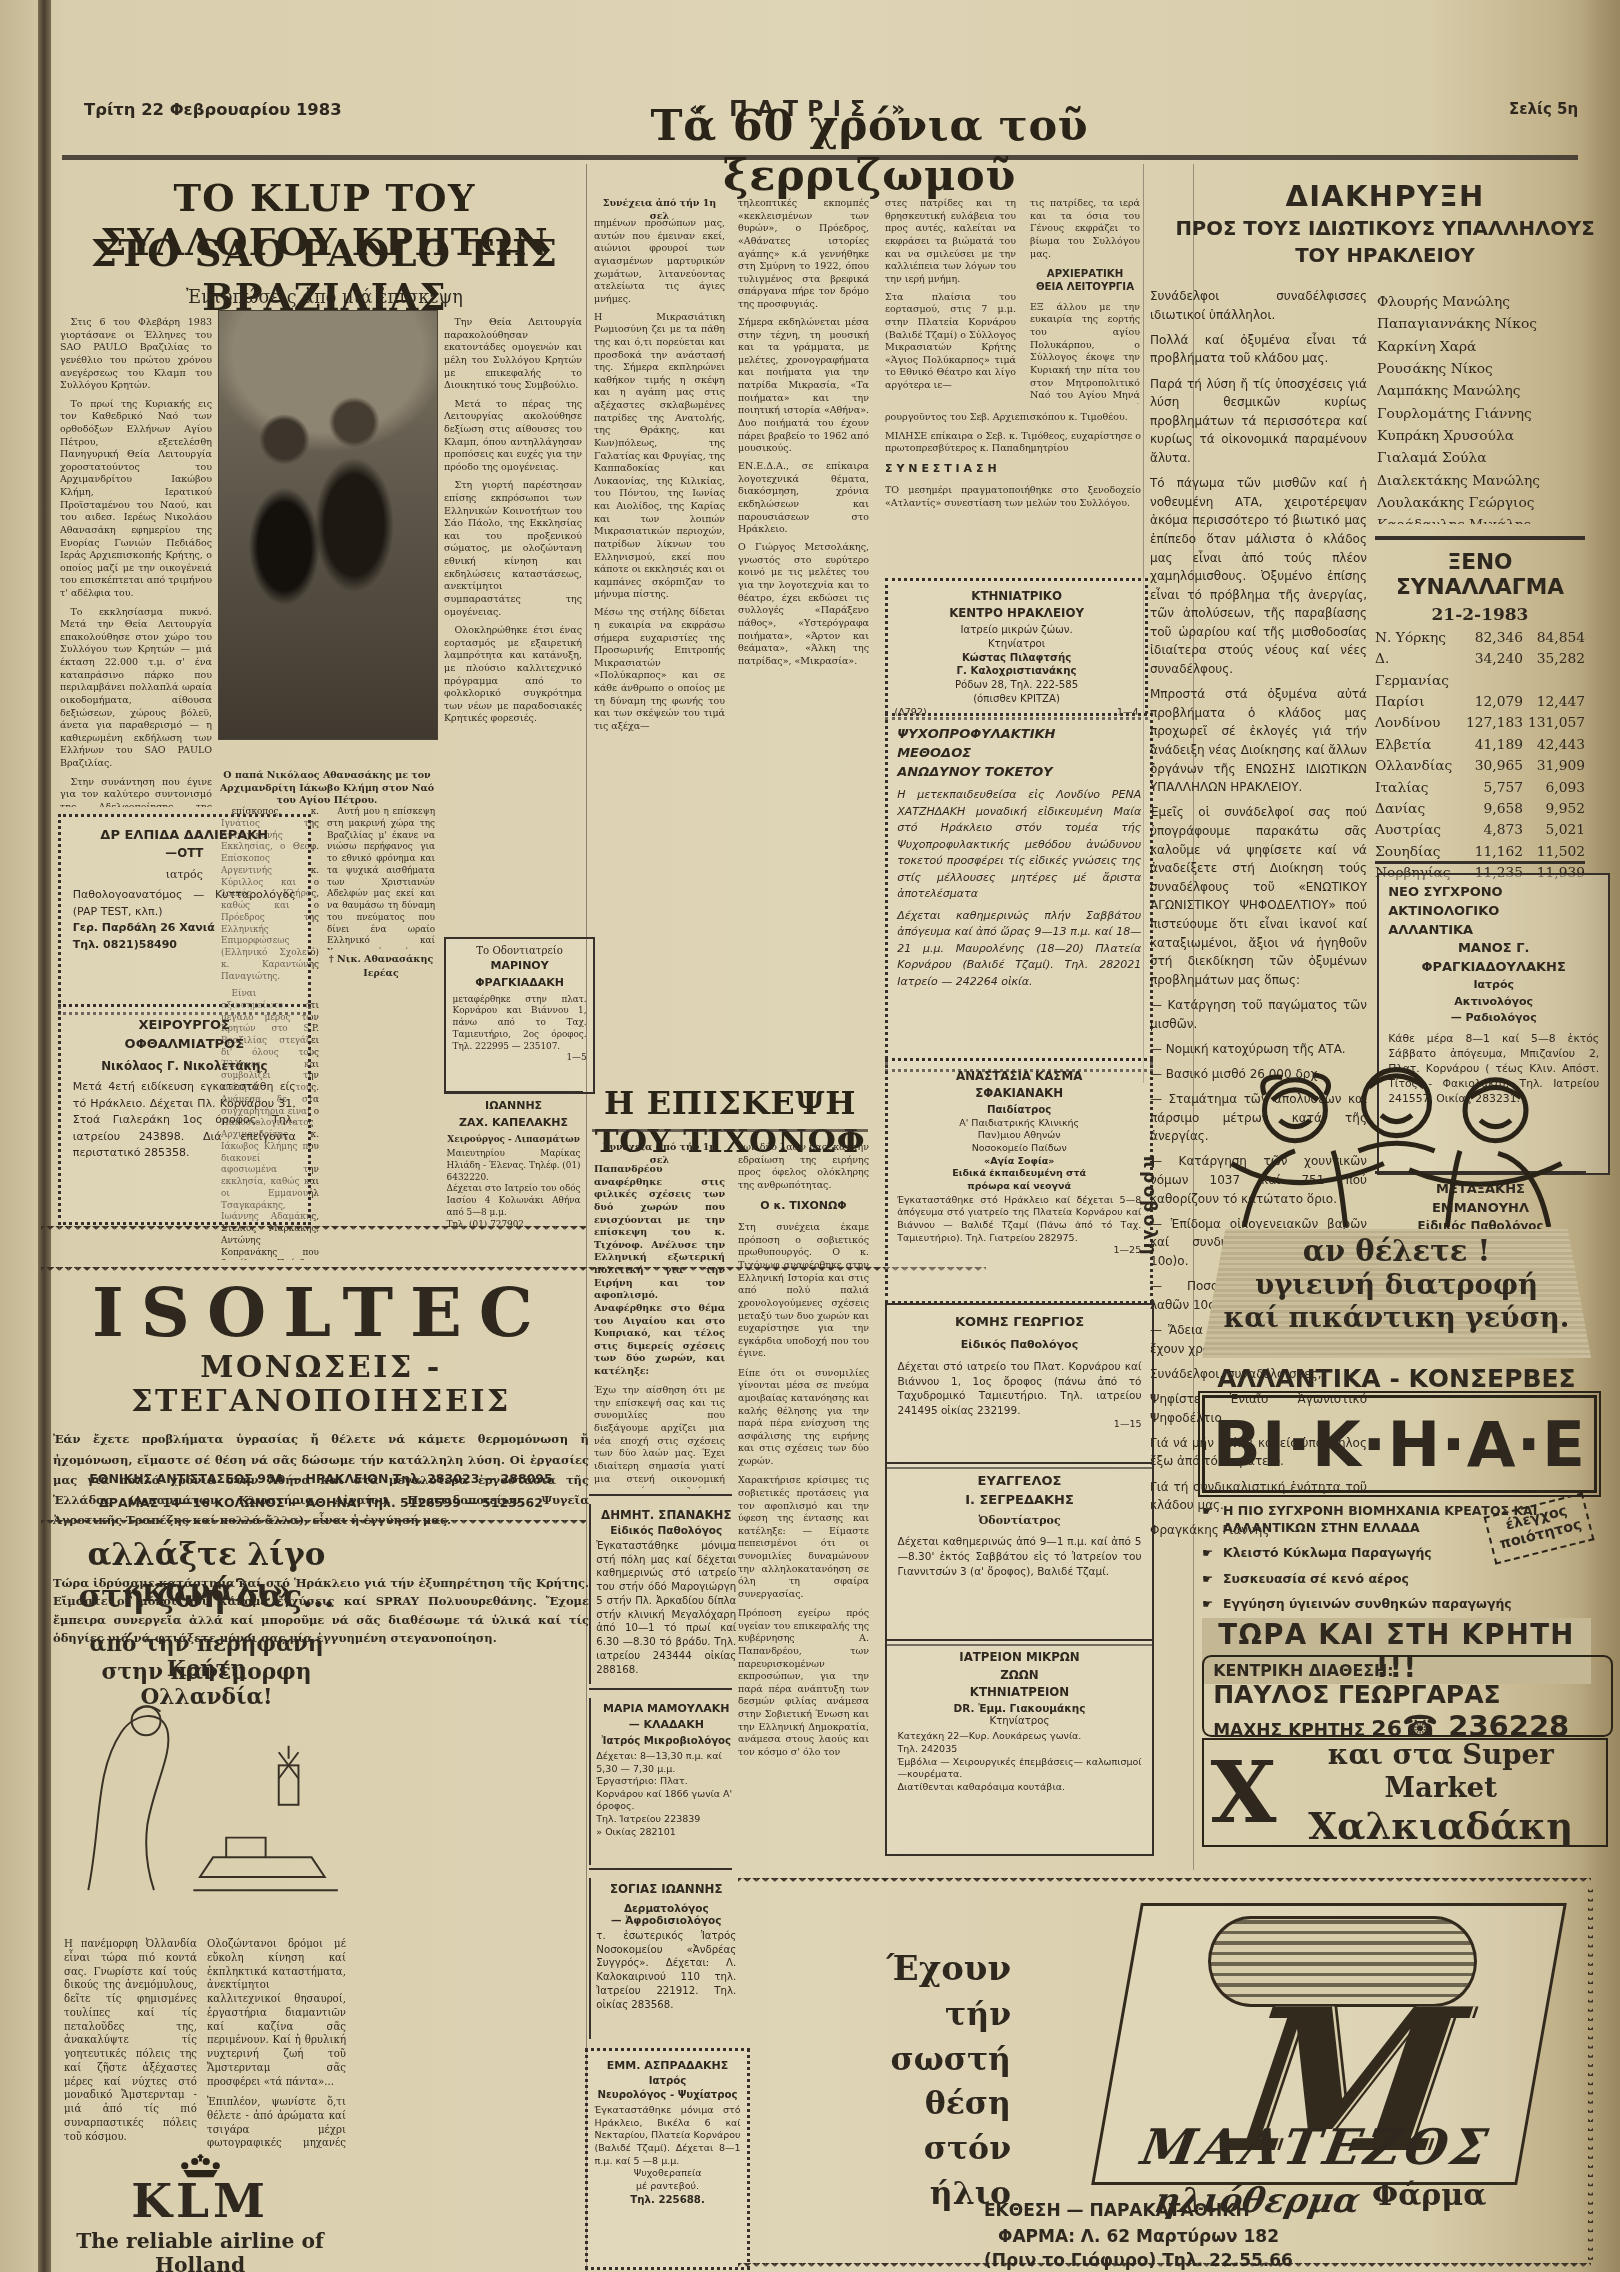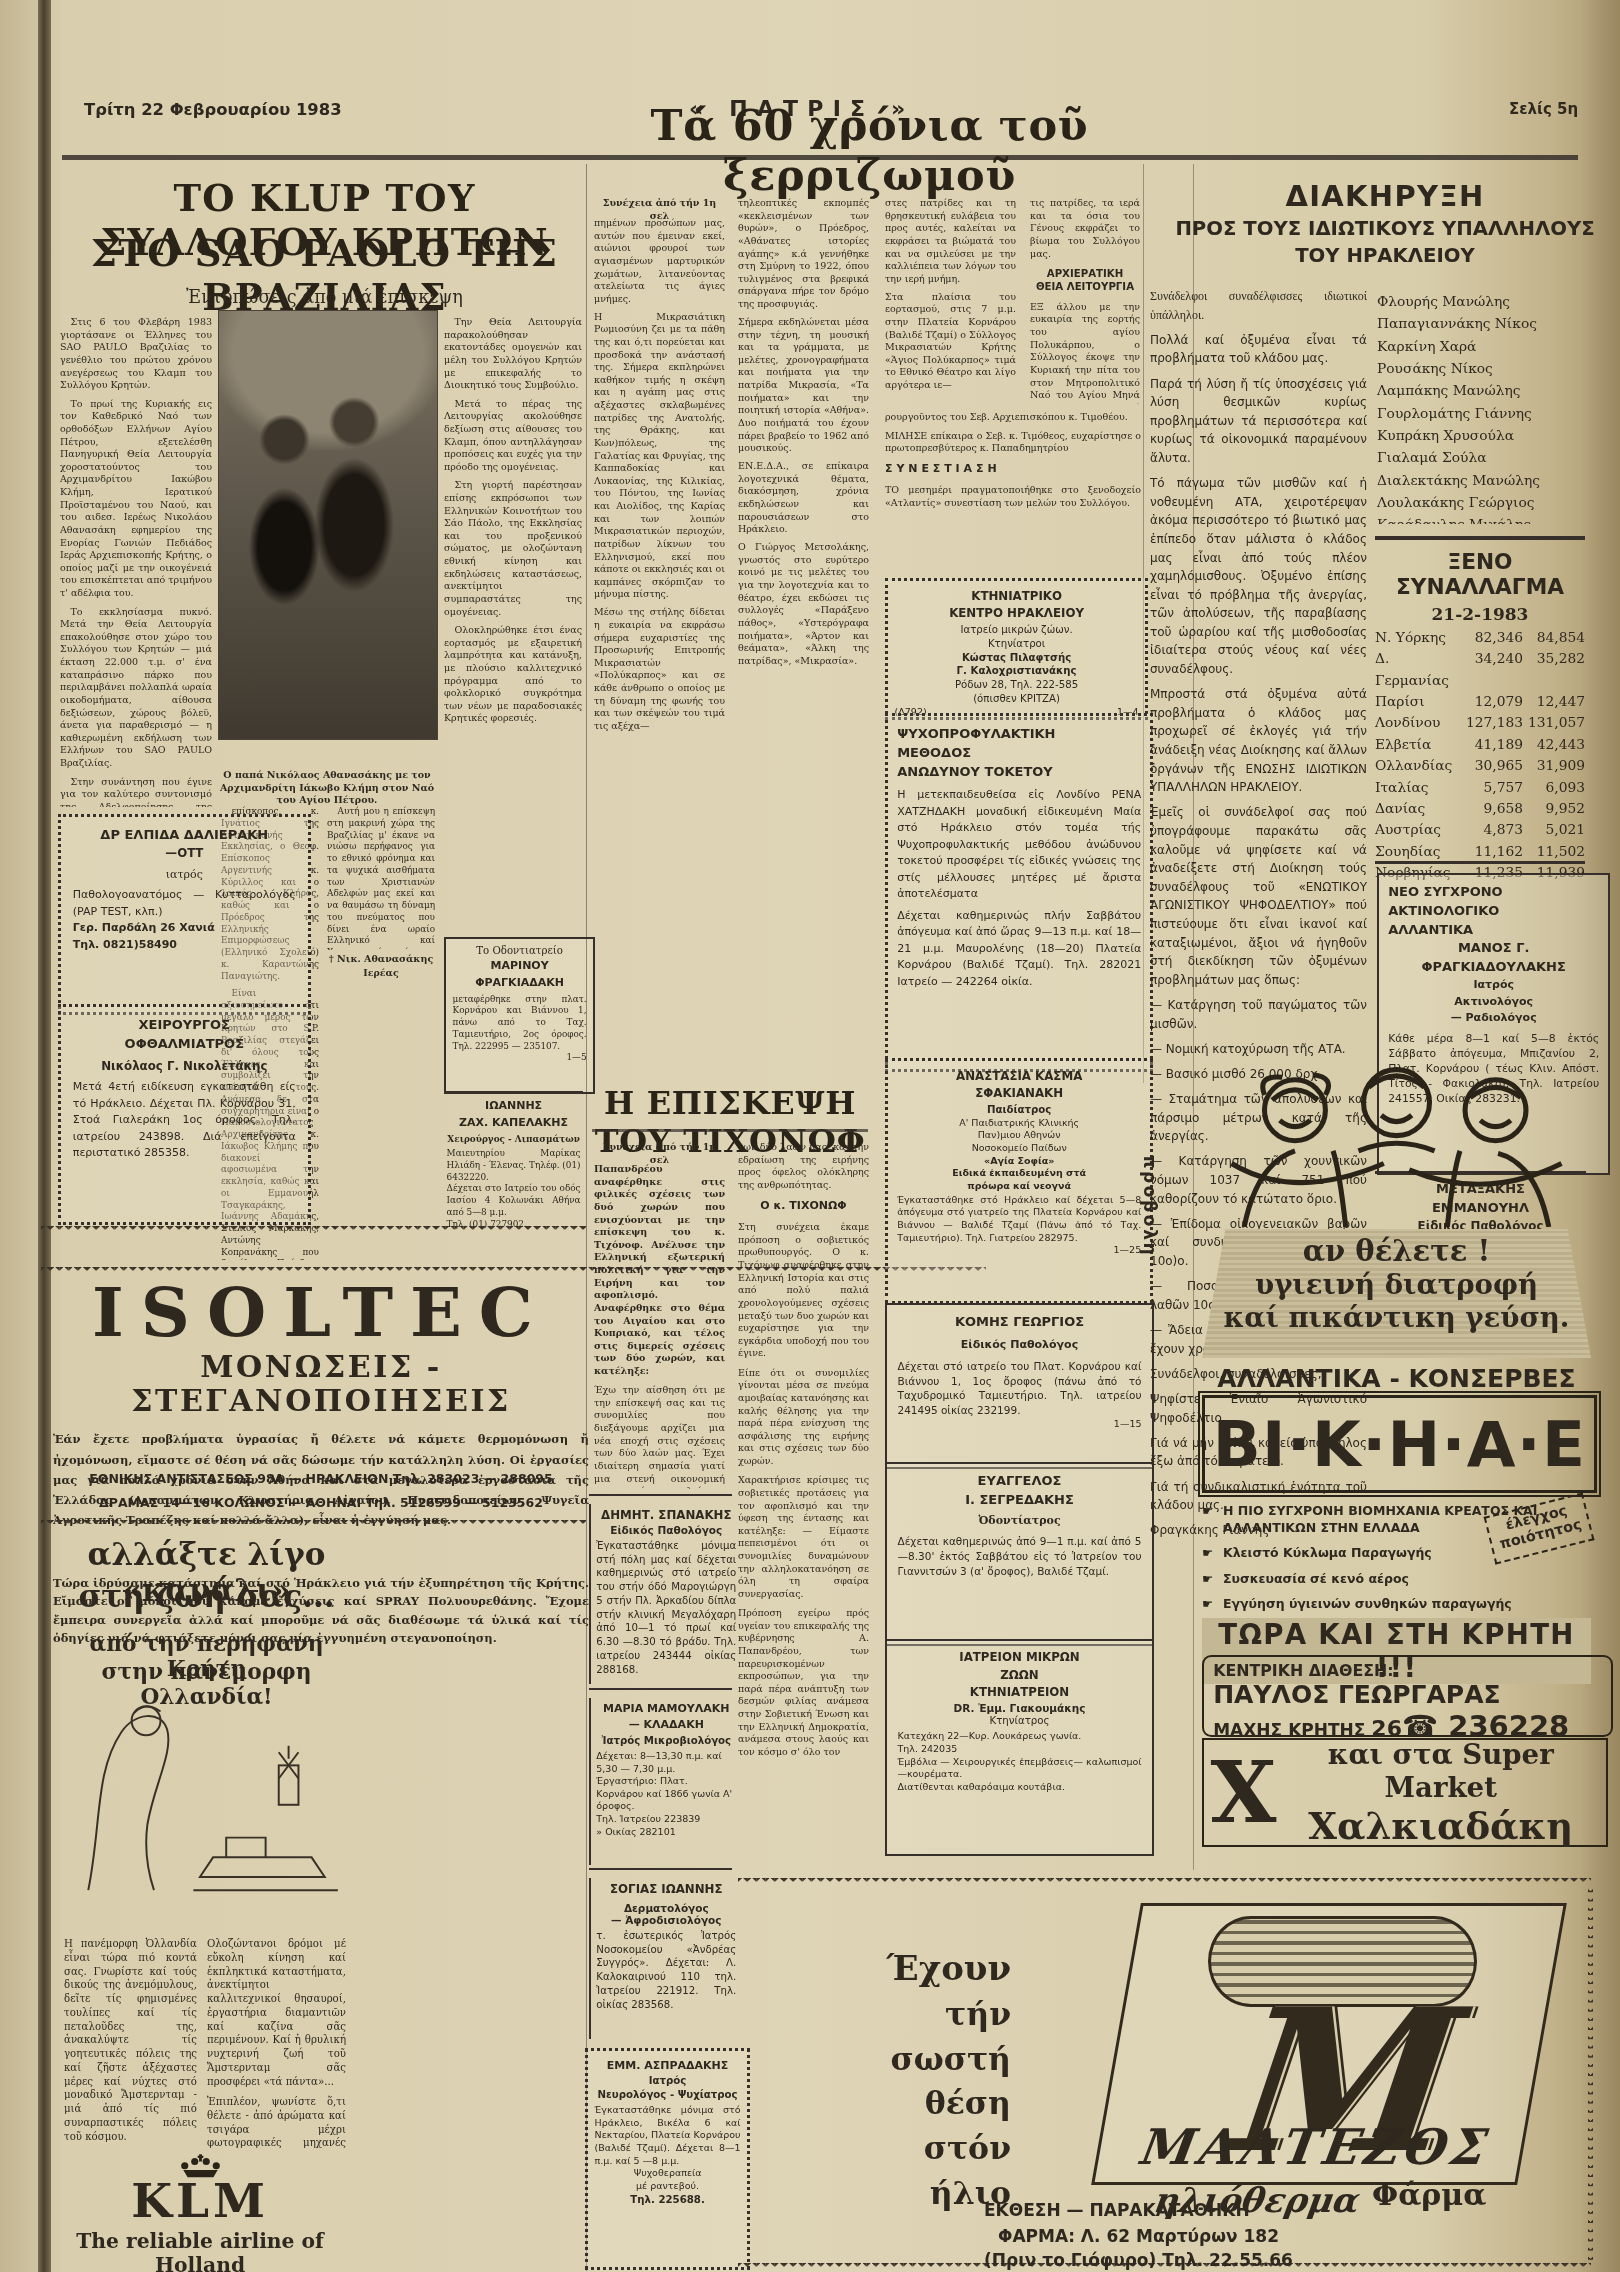--- a/index.html
+++ b/index.html
@@ -226,21 +226,21 @@
     <div class="b f15 sans">Κώστας Πιλαφτσής</div>
     <div class="b f15 sans">Γ. Καλοχριστιανάκης</div>
     <div class="f15 sans">Ρόδων 28, Τηλ. 222-585</div>
     <div class="f15 sans">(όπισθεν ΚΡΙΤΖΑ)</div>
     <div class="f14 sans" style="display:flex;justify-content:space-between;">
         <span>(Δ792)</span>
         <span>1—4</span>
       </div>
   </div>
 
-  <div class="t dotbox nolind" style="left:885px;top:713px;width:244px;height:335px;padding:9.2px;">
+  <div class="t dotbox nolind" style="left:885px;top:713px;width:244px;height:335px;padding:9.2px;font-style:italic;">
     <div class="b f20 sans c" style="text-align:left;">ΨΥΧΟΠΡΟΦΥΛΑΚΤΙΚΗ</div>
     <div class="b f20 sans">ΜΕΘΟΔΟΣ</div>
     <div class="b f20 sans">ΑΝΩΔΥΝΟΥ ΤΟΚΕΤΟΥ</div>
     <div class="j f17 sans" style="margin-top:5.3px;">Η μετεκπαιδευθείσα εἰς Λονδίνο ΡΕΝΑ ΧΑΤΖΗΔΑΚΗ μοναδική εἰδικευμένη Μαία στό Ηράκλειο στόν τομέα τής Ψυχοπροφυλακτικής μεθόδου ἀνώδυνου τοκετού προσφέρει τίς εἰδικές γνώσεις της στίς μέλλουσες μητέρες μέ ἄριστα ἀποτελέσματα</div>
     <div class="j f17 sans" style="margin-top:5.3px;">Δέχεται καθημερινώς πλήν Σαββάτου ἀπόγευμα καί ἀπό ὥρας 9—13 π.μ. καί 18—21 μ.μ. Μαυρολένης (18—20) Πλατεία Κορνάρου (Βαλιδέ Τζαμί). Τηλ. 282021 Ιατρείο — 242264 οἰκία.</div>
   </div>
 
   <div class="t dotbox nolind c" style="left:885px;top:1058px;width:244px;height:227px;padding:6.6px 9.2px;">
     <div class="b f18 sans">ΑΝΑΣΤΑΣΙΑ ΚΑΣΜΑ</div>
     <div class="b f18 sans">ΣΦΑΚΙΑΝΑΚΗ</div>
@@ -338,21 +338,21 @@
     <div class="c f14 sans">μέ ραντεβού.</div>
     <div class="c b f15 sans">Τηλ. 225688.</div>
   </div>
 
   <div class="t c b sans" style="left:1175px;top:179px;width:420px;font-size:29px;letter-spacing:1.3px;">ΔΙΑΚΗΡΥΞΗ</div>
   <div class="t c b sans" style="left:1175px;top:217px;width:420px;font-size:19.7px;">ΠΡΟΣ ΤΟΥΣ ΙΔΙΩΤΙΚΟΥΣ ΥΠΑΛΛΗΛΟΥΣ</div>
   <div class="t c b sans" style="left:1175px;top:244px;width:420px;font-size:19.7px;">ΤΟΥ ΗΡΑΚΛΕΙΟΥ</div>
 
   <div class="t j clip nolind sans" style="left:1150px;top:287px;width:217px;height:1290px;font-size:12px;line-height:1.55;">
 
-  <p style="margin-bottom:6.6px;font-family:Liberation Serif, serif;">Συνάδελφοι συναδέλφισσες ιδιωτικοί ὑπάλληλοι.</p>
+  <p style="margin-bottom:6.6px;">Συνάδελφοι συναδέλφισσες ιδιωτικοί ὑπάλληλοι.</p>
       <p style="margin-bottom:6.6px;">Πολλά καί ὀξυμένα εἶναι τά προβλήματα τοῦ κλάδου μας.</p>
       <p style="margin-bottom:6.6px;">Παρά τή λύση ἤ τίς ὑποσχέσεις γιά λύση θεσμικῶν κυρίως προβλημάτων τά περισσότερα καί κυρίως τά οἰκονομικά παραμένουν ἄλυτα.</p>
       <p style="margin-bottom:6.6px;">Τό πάγωμα τῶν μισθῶν καί ἡ νοθευμένη ΑΤΑ, χειροτέρεψαν ἀκόμα περισσότερο τό βιωτικό μας ἐπίπεδο ὅταν μάλιστα ὁ κλάδος μας εἶναι ἀπό τούς πλέον χαμηλόμισθους. Ὀξυμένο ἐπίσης εἶναι τό πρόβλημα τῆς ἀνεργίας, τῶν ἀπολύσεων, τῆς παραβίασης τοῦ ὡραρίου καί τῆς μισθοδοσίας ἰδιαίτερα στούς νέους καί νέες συναδέλφους.</p>
       <p style="margin-bottom:6.6px;">Μπροστά στά ὀξυμένα αὐτά προβλήματα ὁ κλάδος μας προχωρεῖ σέ ἐκλογές γιά τήν ἀνάδειξη νέας Διοίκησης καί ἄλλων ὀργάνων τῆς ΕΝΩΣΗΣ ΙΔΙΩΤΙΚΩΝ ΥΠΑΛΛΗΛΩΝ ΗΡΑΚΛΕΙΟΥ.</p>
       <p style="margin-bottom:6.6px;">Ἐμεῖς οἱ συνάδελφοί σας πού ὑπογράφουμε παρακάτω σᾶς καλοῦμε νά ψηφίσετε καί νά ἀναδείξετε στή Διοίκηση τούς συναδέλφους τοῦ «ΕΝΩΤΙΚΟΥ ΑΓΩΝΙΣΤΙΚΟΥ ΨΗΦΟΔΕΛΤΙΟΥ» πού πιστεύουμε ὅτι εἶναι ἱκανοί καί καταξιωμένοι, ἄξιοι νά ἡγηθοῦν στή διεκδίκηση τῶν ὀξυμένων προβλημάτων μας ὅπως:</p>
       <p style="margin-bottom:6.6px;">— Κατάργηση τοῦ παγώματος τῶν μισθῶν.</p>
       <p style="margin-bottom:6.6px;">— Νομική κατοχύρωση τῆς ΑΤΑ.</p>
       <p style="margin-bottom:6.6px;">— Βασικό μισθό 26.000 δρχ.</p>
       <p style="margin-bottom:6.6px;">— Σταμάτημα τῶν ἀπολύσεων καί πάρσιμο μέτρων κατά τῆς ἀνεργίας.</p>
       <p style="margin-bottom:6.6px;">— Κατάργηση τῶν χουντικῶν νόμων 1037 καί 751 πού καθορίζουν τό κατώτατο ὅριο.</p>

